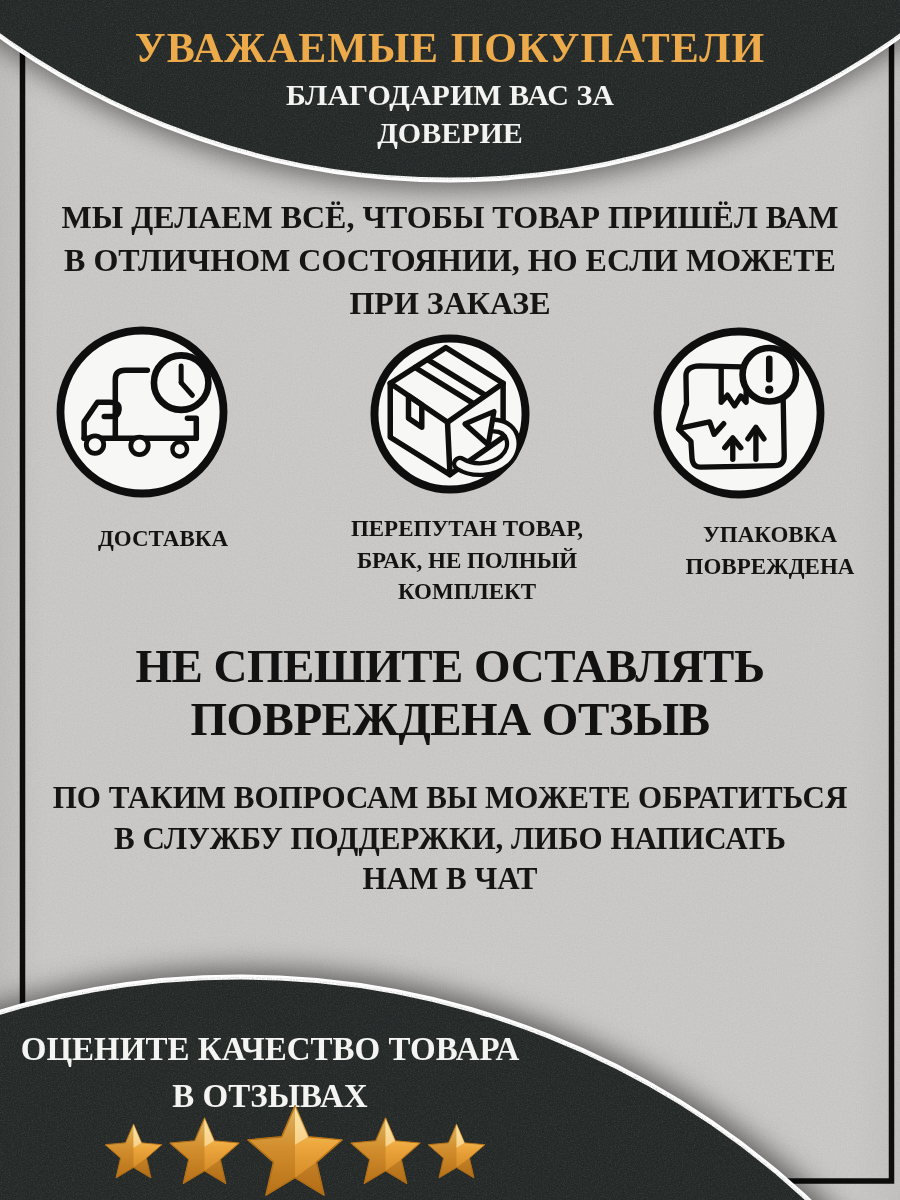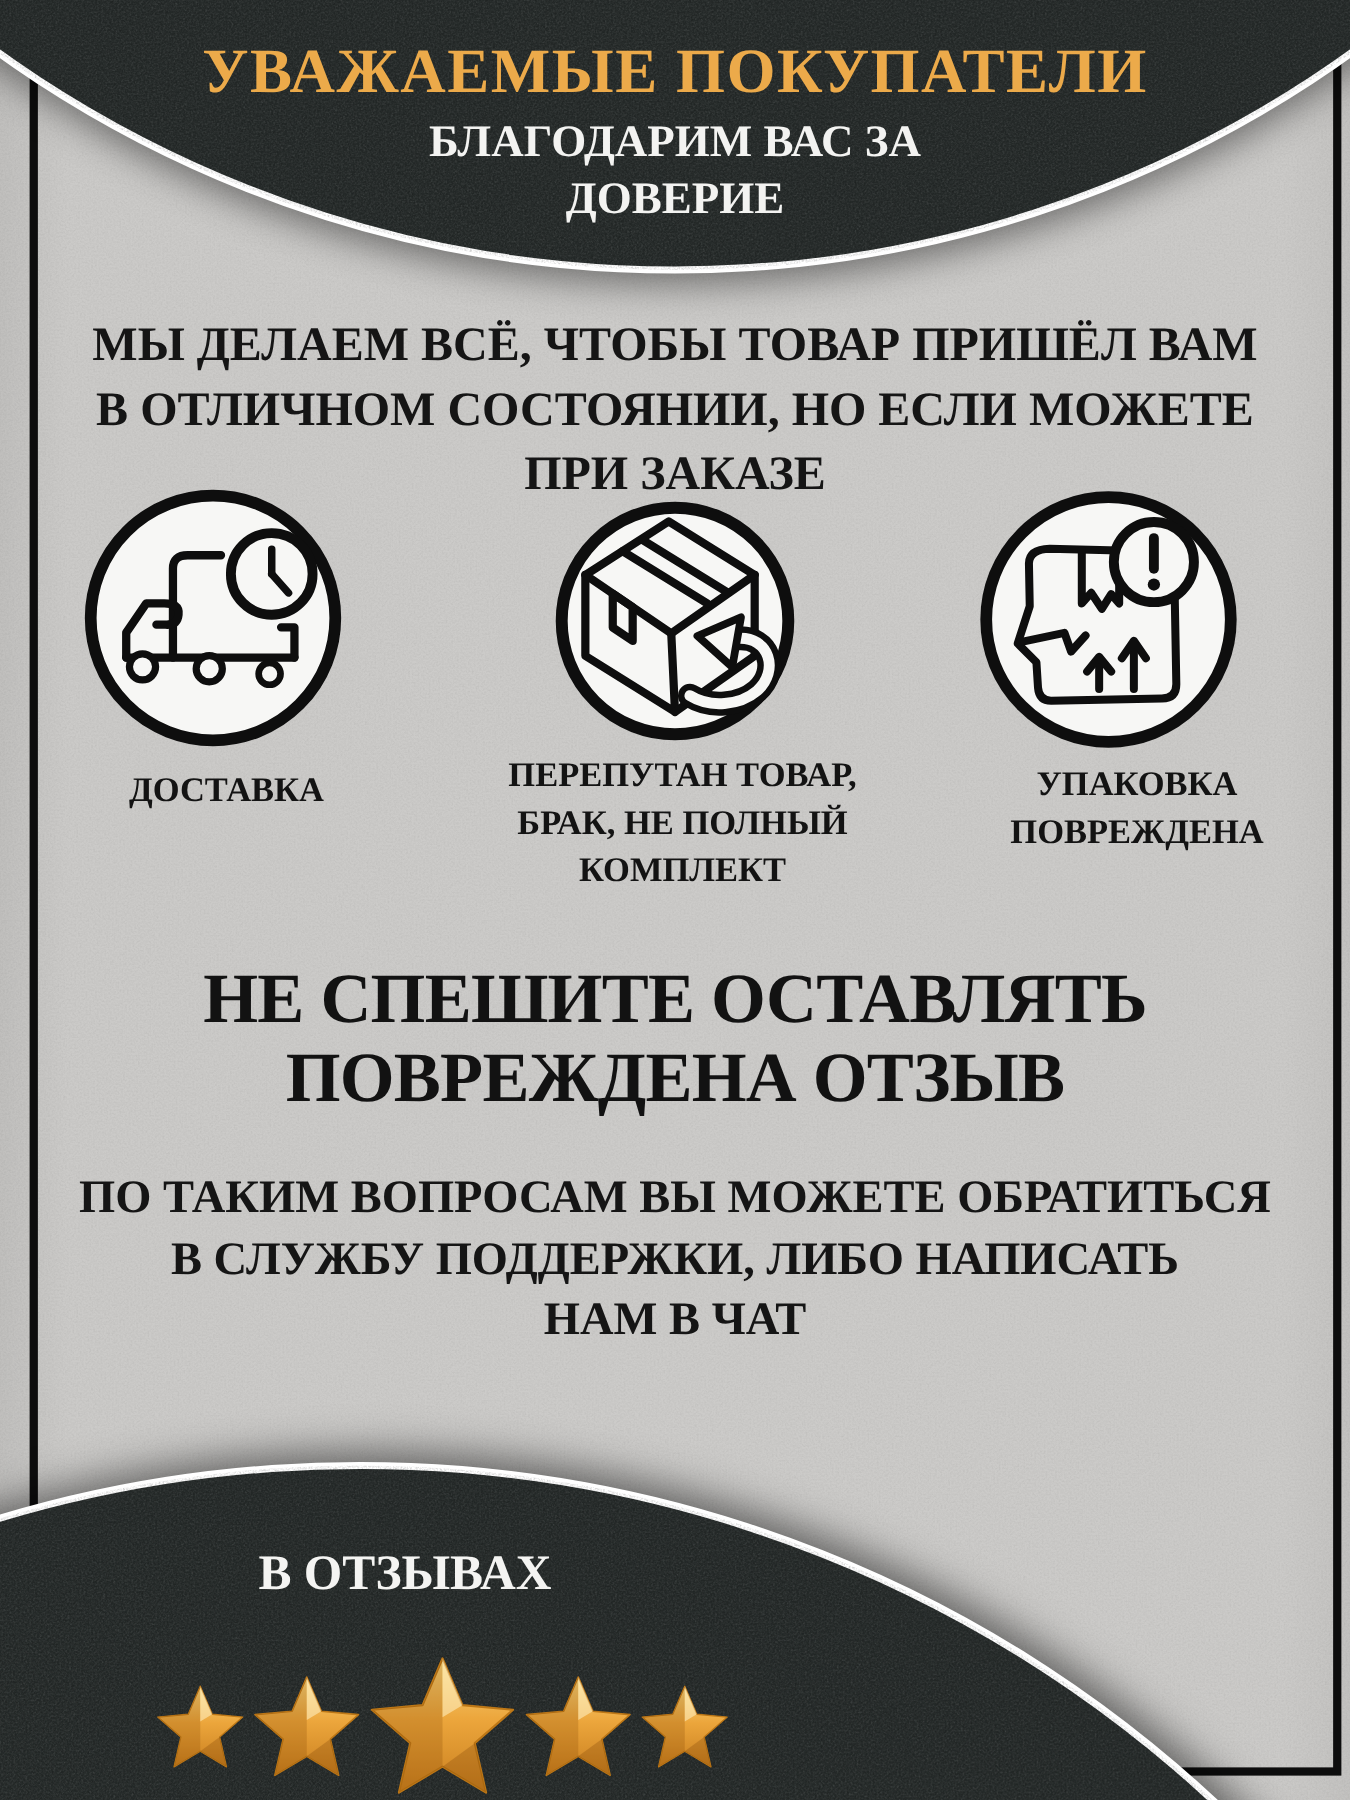--- a/index.html
+++ b/index.html
@@ -9,28 +9,28 @@
     font-family:"Liberation Serif","DejaVu Serif",serif;font-weight:700;
   }
   svg{display:block;}
   .bg-svg{position:absolute;left:0;top:0;z-index:1;}
   #header-shape{filter:drop-shadow(0 7px 12px rgba(0,0,0,.45));}
   #footer-shape{filter:drop-shadow(5px -7px 13px rgba(0,0,0,.5));}
   .txt{position:absolute;left:0;width:900px;text-align:center;z-index:3;margin:0;}
   .line{display:block;}
   .hdr-title{top:24px;font-size:42px;letter-spacing:1px;color:#ecaa4a;}
   .hdr-sub{top:76px;font-size:30px;line-height:1.26;color:#f3f3f1;}
-  .intro{top:208px;font-size:32px;line-height:1.34;color:#151515;}
+  .intro{top:196px;font-size:32px;line-height:1.34;color:#151515;}
   .warning{top:640px;font-size:47px;line-height:1.13;color:#121212;letter-spacing:-.5px;}
   .support{top:778px;font-size:31px;line-height:1.31;color:#151515;}
   .icon{position:absolute;z-index:3;}
   .icon-1{left:53px;top:323px;}
   .icon-2{left:367px;top:331px;}
   .icon-3{left:650px;top:324px;}
-  .lbl{position:absolute;z-index:3;text-align:center;font-size:23px;line-height:1.38;color:#131313;margin:0;}
+  .lbl{position:absolute;z-index:3;text-align:center;font-size:23px;line-height:1.38;color:#131313;margin:12px;}
   .lbl-1{left:31px;width:240px;top:511px;}
   .lbl-2{left:305px;width:300px;top:501px;}
   .lbl-3{left:638px;width:240px;top:507px;}
   .footer-txt{position:absolute;left:18px;width:504px;top:1026px;text-align:center;
     font-size:33px;line-height:1.43;color:#f4f4f2;z-index:3;margin:0;}
   .stars{position:absolute;left:104px;top:1103px;z-index:3;}
   .ic-stroke{fill:none;stroke:#0e0e0e;stroke-width:3.1;stroke-linecap:round;stroke-linejoin:round;}
 </style>
 </head>
 <body>
@@ -159,20 +159,21 @@
     <span class="line">ПОВРЕЖДЕНА ОТЗЫВ</span>
   </p>
 
   <p class="txt support">
     <span class="line">ПО ТАКИМ ВОПРОСАМ ВЫ МОЖЕТЕ ОБРАТИТЬСЯ</span>
     <span class="line">В СЛУЖБУ ПОДДЕРЖКИ, ЛИБО НАПИСАТЬ</span>
     <span class="line">НАМ В ЧАТ</span>
   </p>
 
   <p class="footer-txt">
+    <span class="line">ОЦЕНИТЕ КАЧЕСТВО ТОВАРА</span>
     <span class="line">В ОТЗЫВАХ</span>
   </p>
 
   <svg class="stars" width="384" height="98" viewBox="0 0 384 98">
     <defs>
       <linearGradient id="goldGrad" x1="0" y1="0" x2="0" y2="1">
         <stop offset="0" stop-color="#f9d77f"></stop>
         <stop offset="0.45" stop-color="#eca63c"></stop>
         <stop offset="1" stop-color="#c97f1f"></stop>
       </linearGradient>

